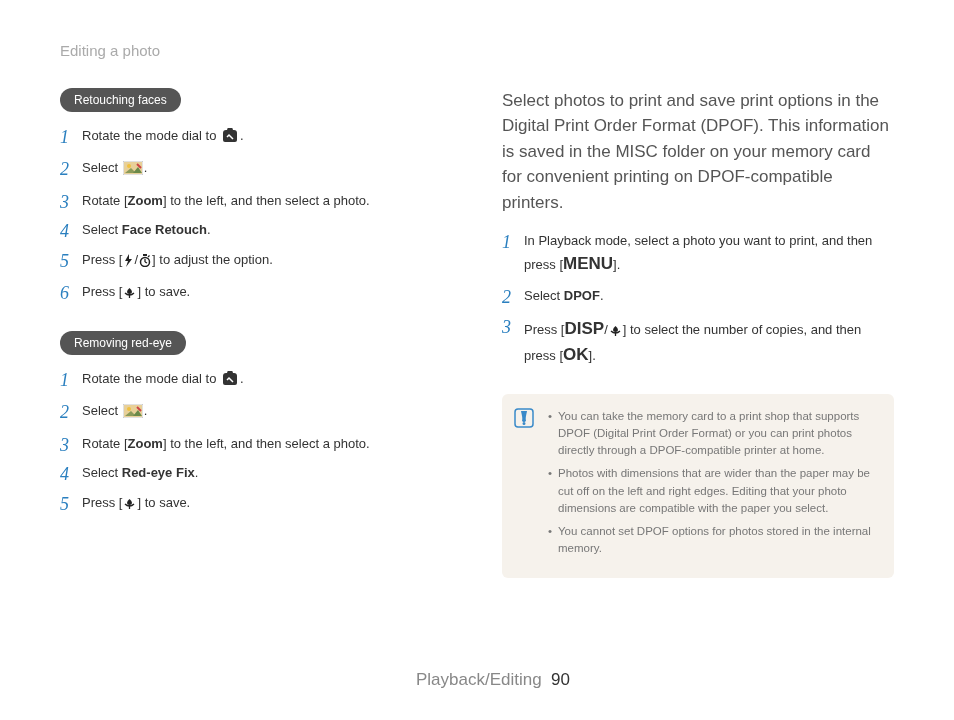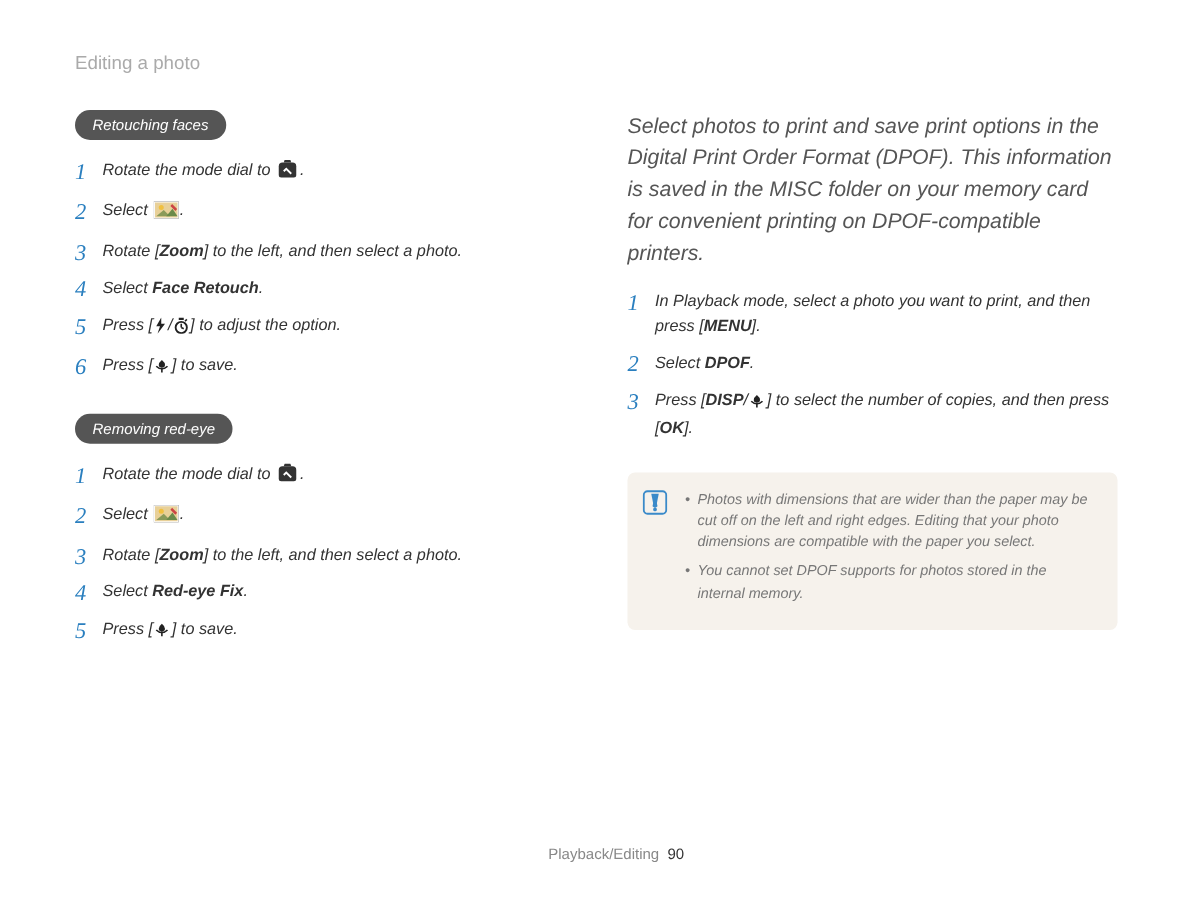--- a/index.html
+++ b/index.html
@@ -20,21 +20,20 @@
     font-weight: 300;
     margin-bottom: 25px;
   }
   .columns {
     display: flex;
     gap: 50px;
   }
   .col {
     flex: 1;
     min-width: 0;
-    font-style: italic;
   }
   .pill {
     display: inline-block;
     background: #555;
     color: #fff;
     border-radius: 12px;
     padding: 3px 14px;
     font-size: 12px;
     margin-bottom: 14px;
   }
@@ -118,28 +117,28 @@
     position: absolute;
     left: 0;
     top: 0;
   }
   .footer {
     position: absolute;
     bottom: 28px;
     left: 0;
     right: 0;
     text-align: center;
-    font-size: 12px;
+    font-size: 17px;
     color: #888;
     padding-left: 32px;
   }
   .footer .pagenum { color: #333; }
   .icon-text {
     font-weight: bold;
-    font-size: 13px;
+    font-size: 17px;
   }
 </style>
 </head>
 <body>
 
 <div class="page-header">Editing a photo</div>
 
 <div class="columns">
 
   <div class="col">
@@ -257,22 +256,23 @@
 
     <div class="note-box">
       <span class="note-icon">
         <svg width="20" height="20" viewBox="0 0 20 20">
             <rect x="1" y="1" width="18" height="18" rx="3" fill="none" stroke="#3a8ac9" stroke-width="1.5"></rect>
             <path d="M10 3 L10 3 M10 3.5 L8 13 Q10 15 12 13 L10 3.5 Z M10 17 A1.5 1.5 0 1 0 10 14 A1.5 1.5 0 1 0 10 17" fill="#3a8ac9"></path>
             <path d="M7 3 L13 3 L11 13 Q10 14 9 13 Z" fill="#3a8ac9"></path>
           </svg>
       </span>
       <ul>
+        <li>You can take the memory card to a print shop that supports DPOF (Digital Print Order Format) or you can print photos directly through a DPOF-compatible printer at home.</li>
         <li>Photos with dimensions that are wider than the paper may be cut off on the left and right edges. Editing that your photo dimensions are compatible with the paper you select.</li>
-        <li>You cannot set DPOF supports for photos stored in the internal memory.</li>
+        <li>You cannot set DPOF options for photos stored in the internal memory.</li>
       </ul>
     </div>
   </div>
 </div>
 
 <div class="footer">
   <span>Playback/Editing</span>&nbsp;&nbsp;<span class="pagenum">90</span>
 </div>
 
 </body></html>

